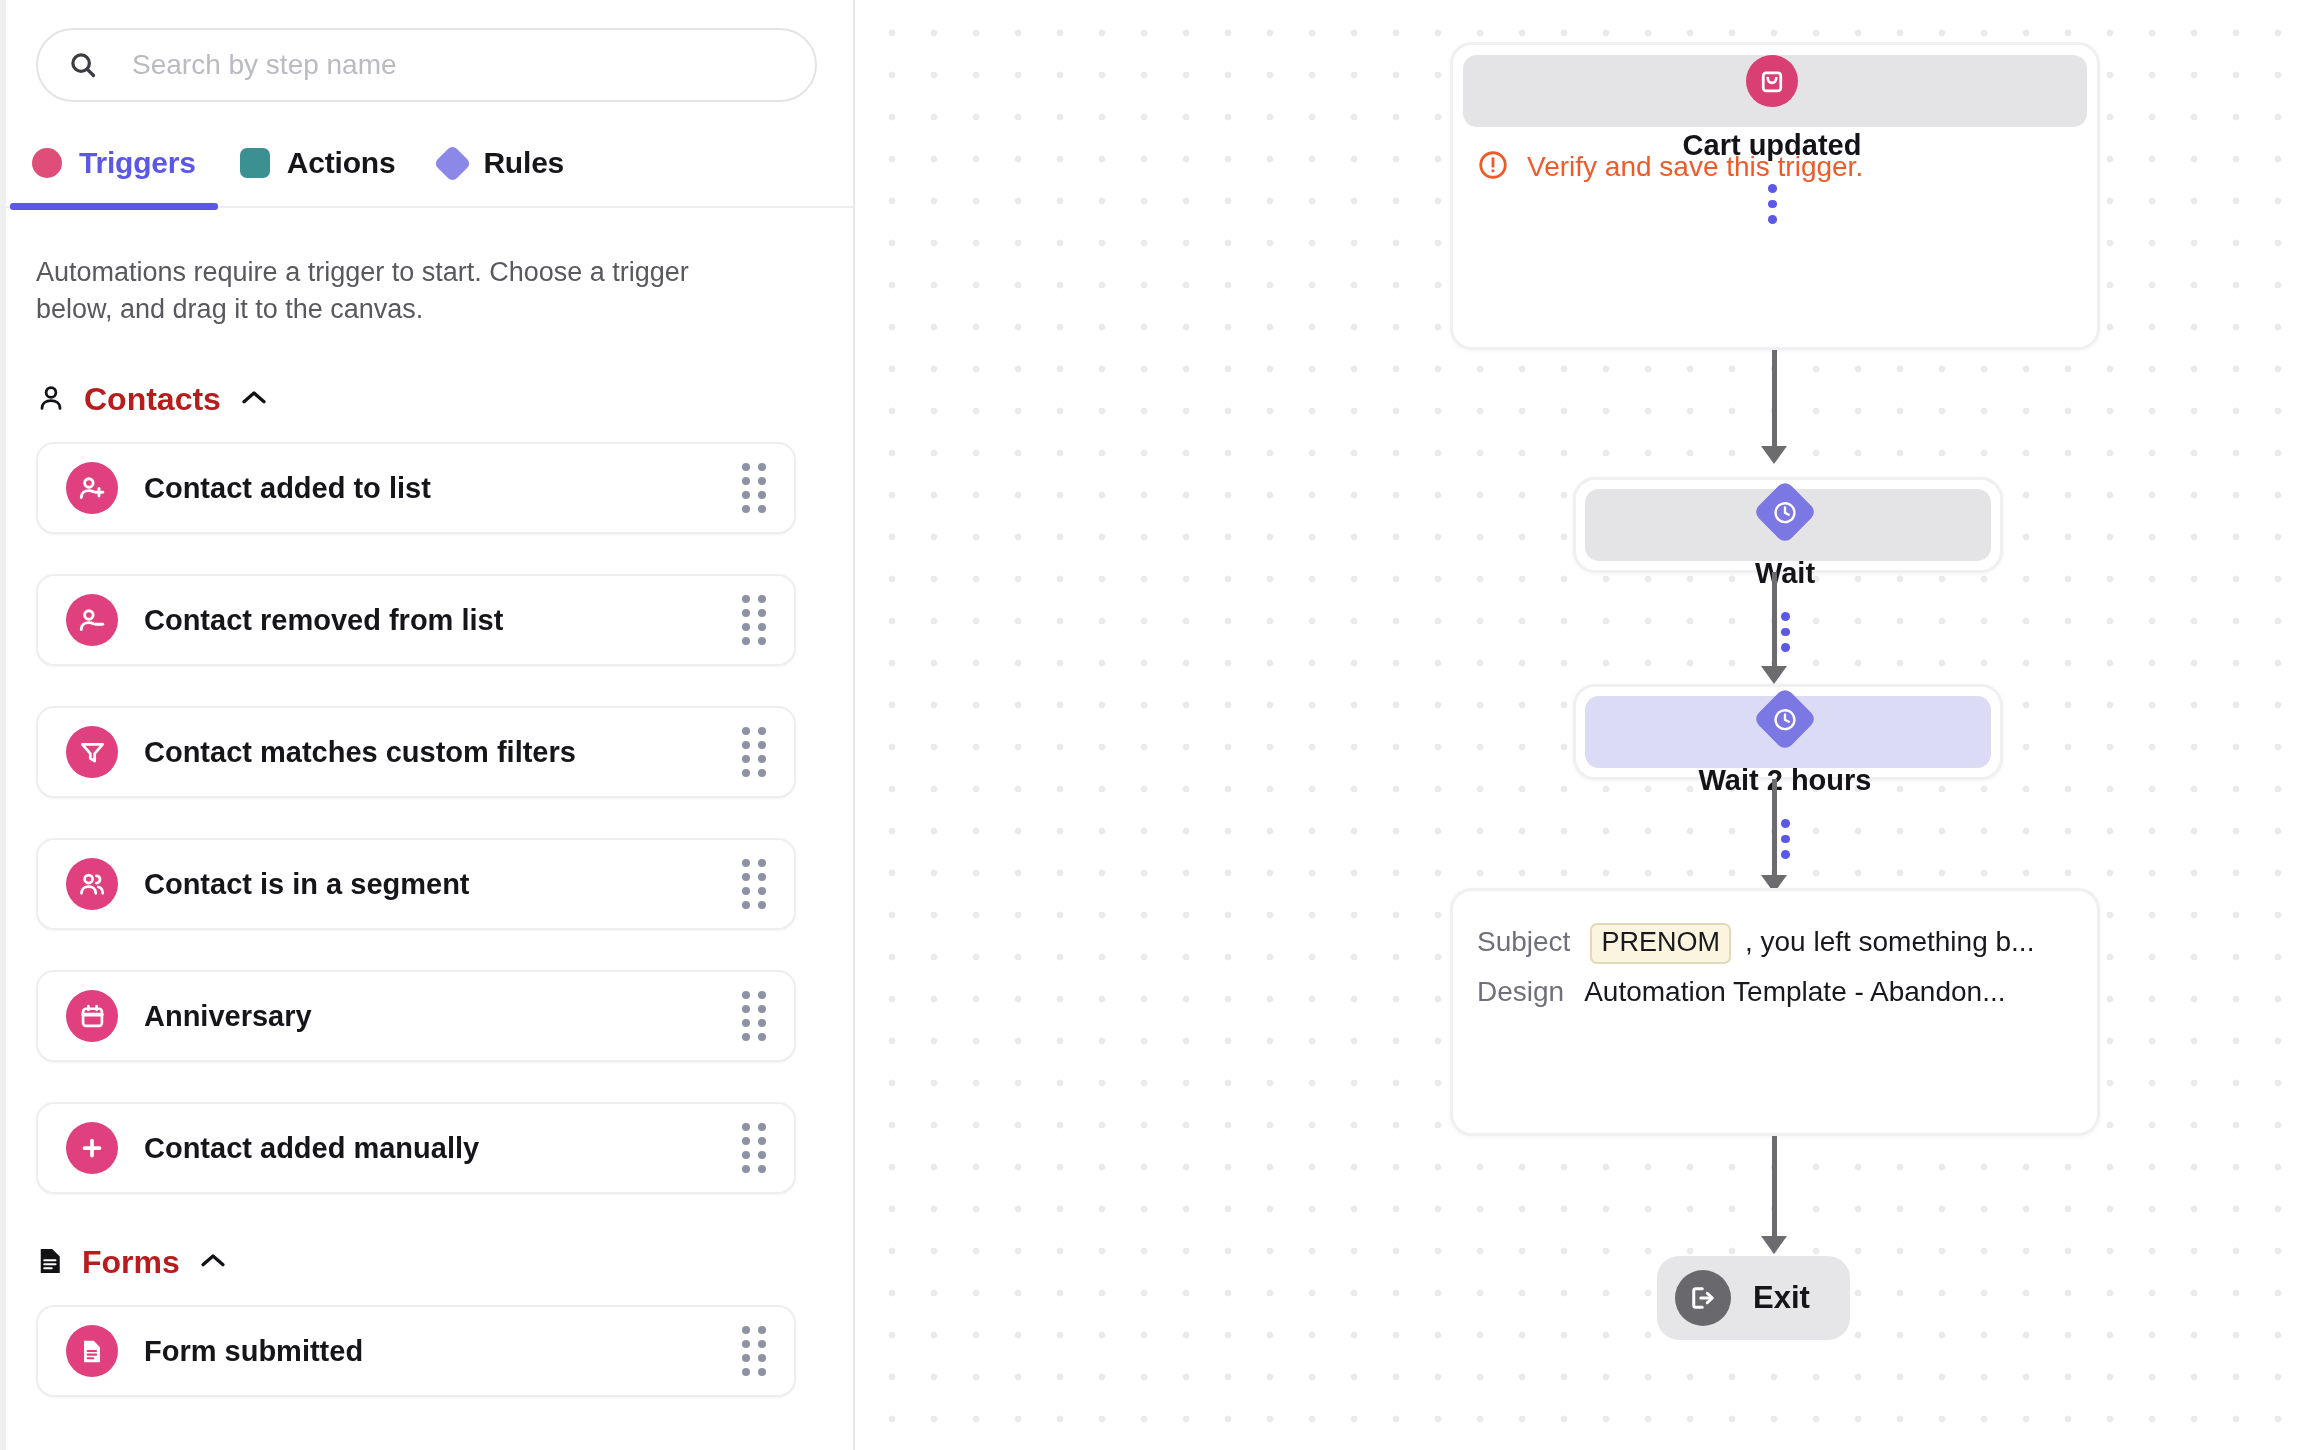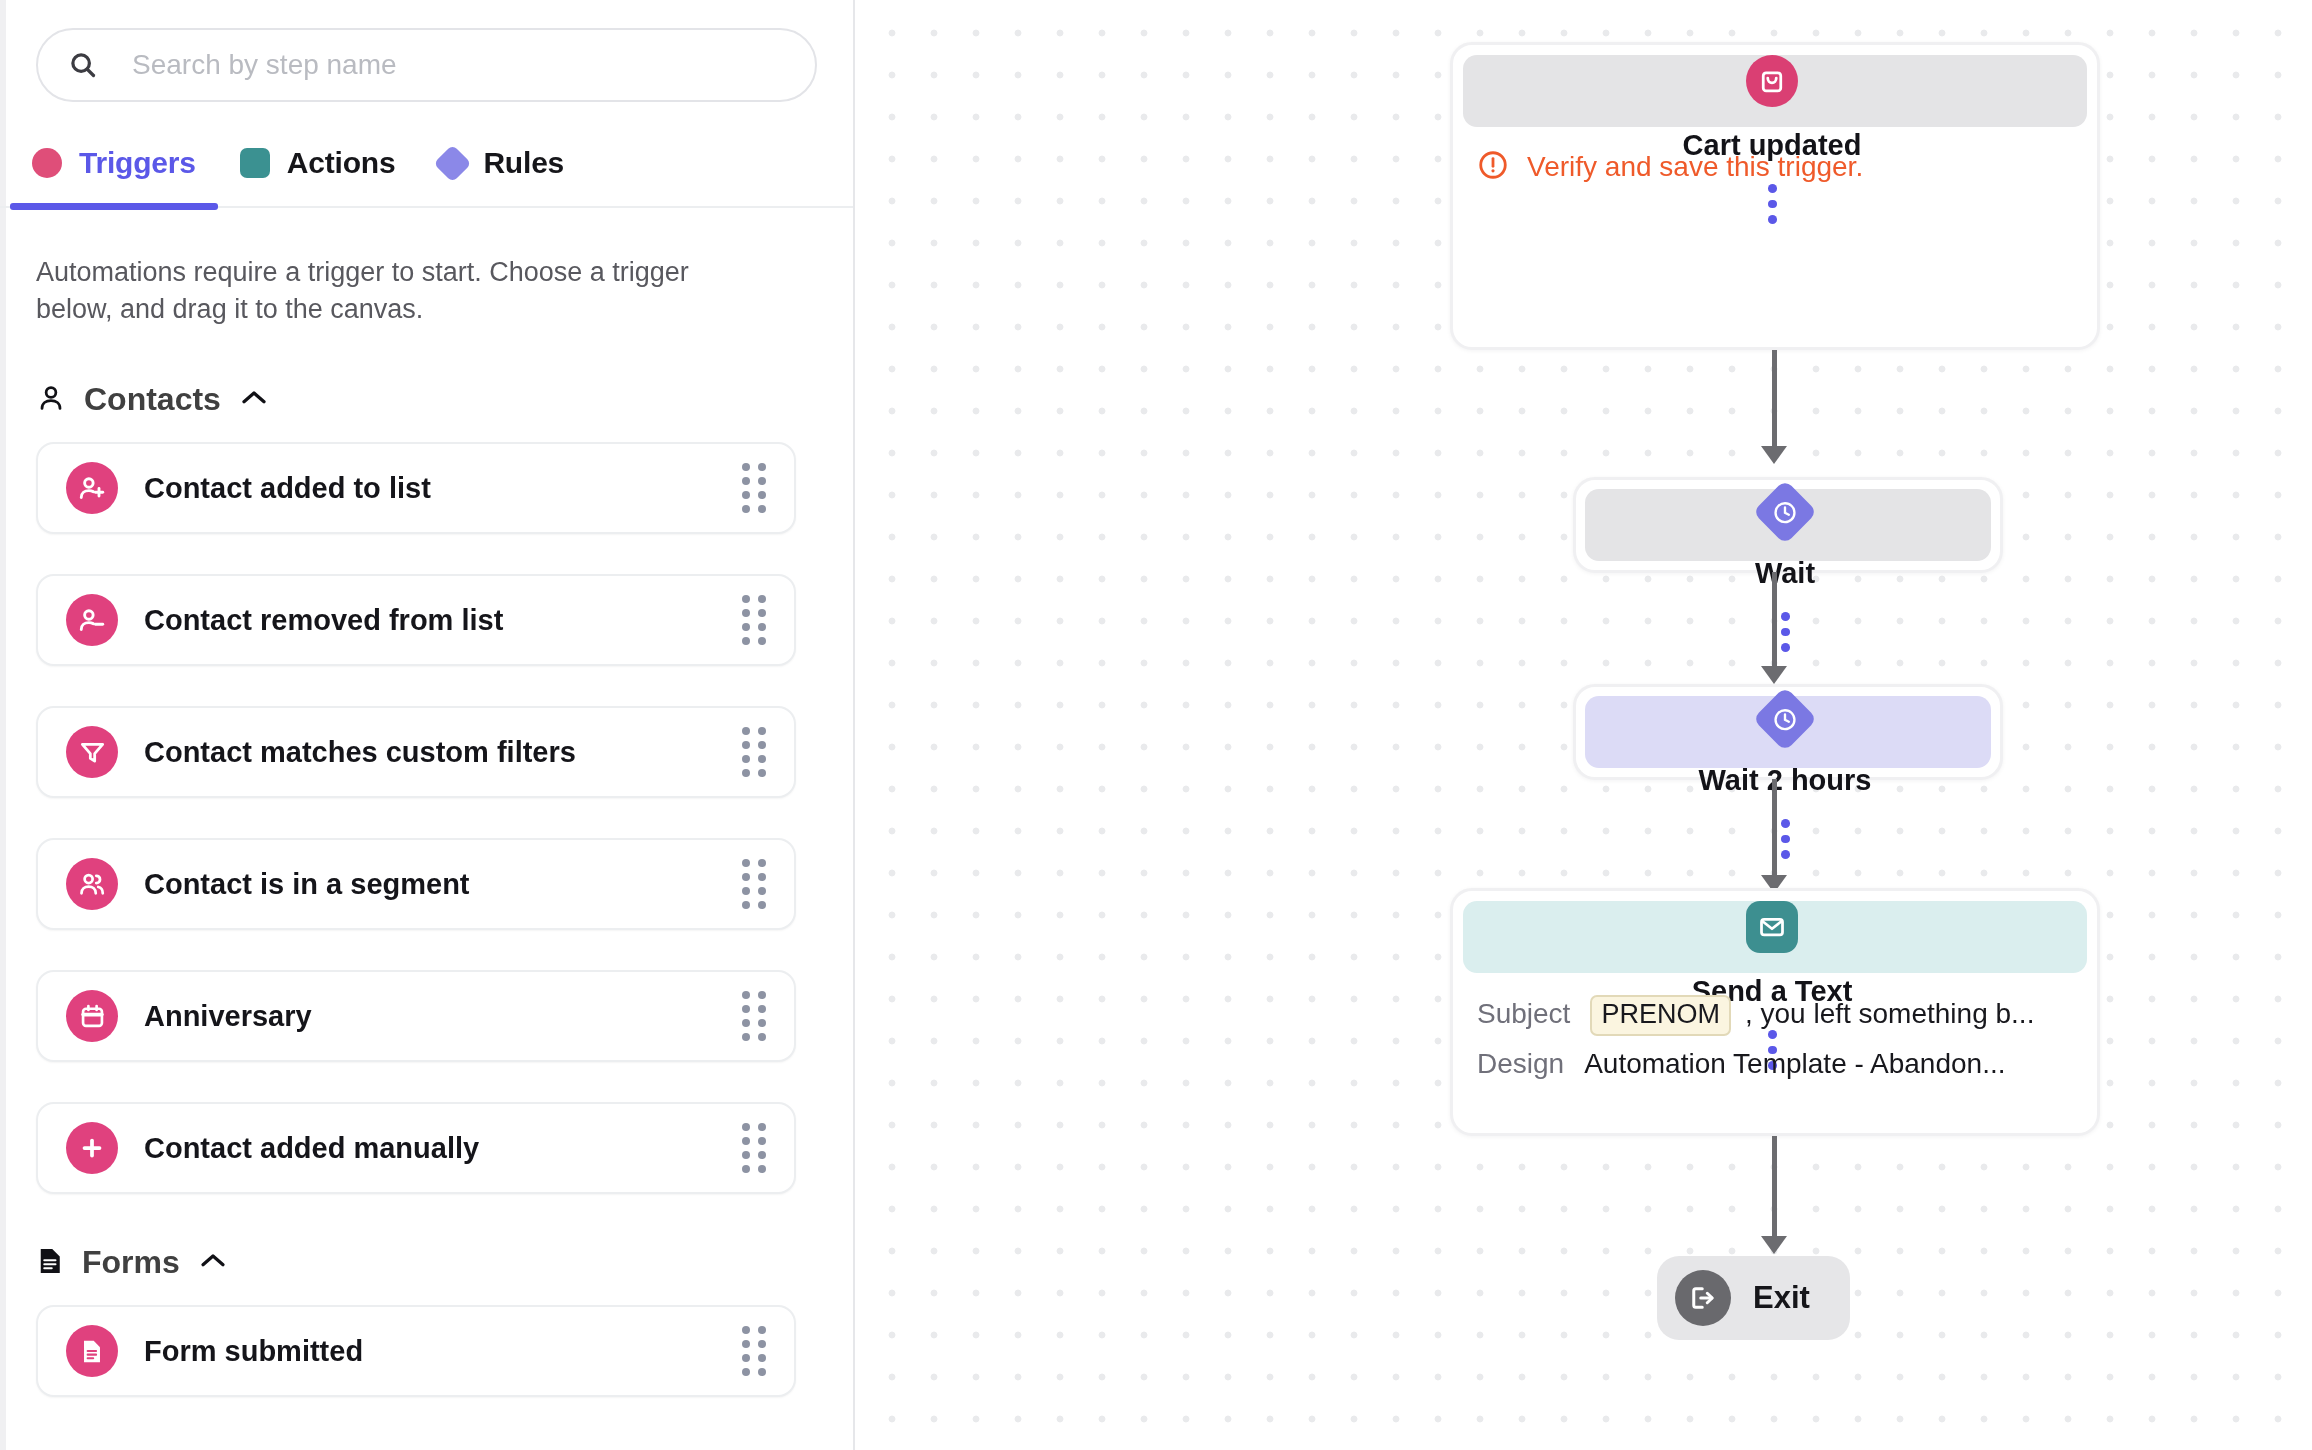--- a/index.html
+++ b/index.html
@@ -126,21 +126,21 @@
     display: flex;
     align-items: center;
     gap: 18px;
     padding: 0 36px;
     margin-top: 54px;
     cursor: pointer;
   }
   .group-title {
     font-size: 32px;
     font-weight: bold;
-    color: #404040;
+    color: #b91c1c;
   }
   .chev { display:block; }
 
   
   .item-list { padding: 0 36px; margin-top: 24px; }
   .item {
     height: 92px;
     border: 2px solid #eceef0;
     border-radius: 18px;
     background: #fff;
@@ -627,34 +627,20 @@
       </div>
     </div>
 
     <div class="conn" style="left:917px; top:779px; height:114px;">
       <div class="line" style="height:96px;"></div>
       <div class="head" style="top:96px;"></div>
     </div>
 
     <div class="node" style="left:595px; top:888px; width:650px;">
       <div class="card" style="height:248px;">
-        <div class="card-head teal">
-          <span class="ic-sq-teal">
-            <svg width="30" height="30" viewBox="0 0 24 24" fill="none" stroke="#fff" stroke-width="2.2" stroke-linecap="round" stroke-linejoin="round">
-              <rect x="3.6" y="5.8" width="16.8" height="12.4" rx="2.1"></rect>
-                <polyline points="4.4,7.4 12,13.4 19.6,7.4"></polyline>
-            </svg>
-          </span>
-          <span class="head-title">Send a Text</span>
-          <span class="kebab">
-              <i></i>
-              <i></i>
-              <i></i>
-            </span>
-        </div>
         <div class="card-body">
           <div class="kv-line">
             <span class="kv-key">Subject</span>
             <span class="token">PRENOM</span>
             <span class="kv-tail">, you left something b...</span>
           </div>
           <div class="kv-line">
             <span class="kv-key">Design</span>
             <span>Automation Template - Abandon...</span>
           </div>

